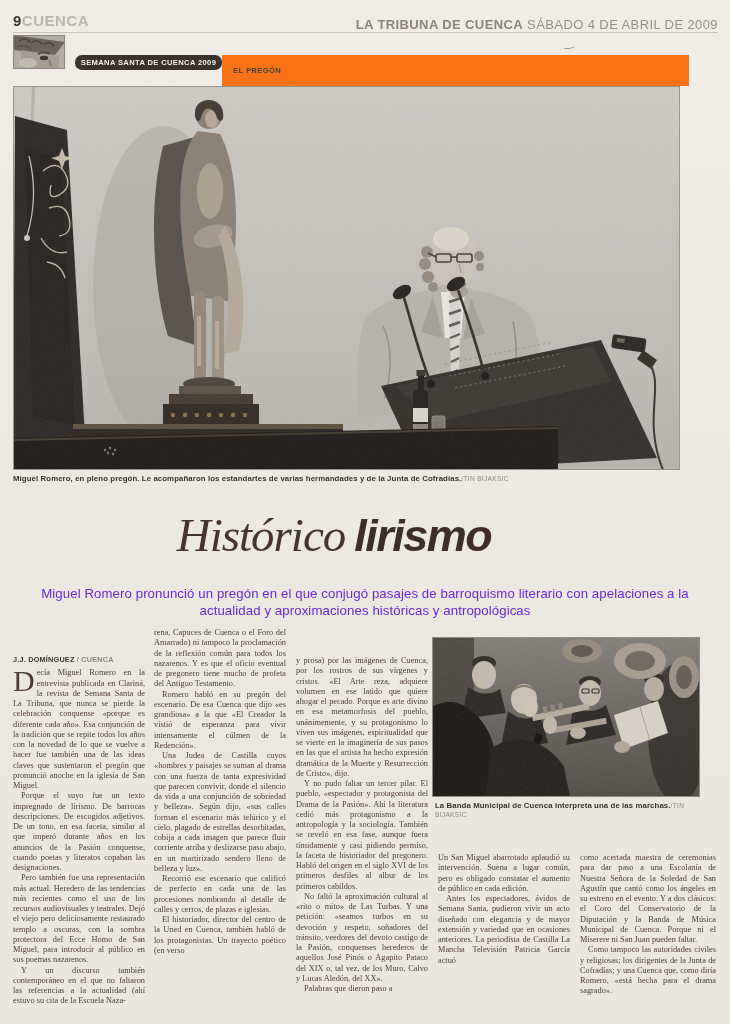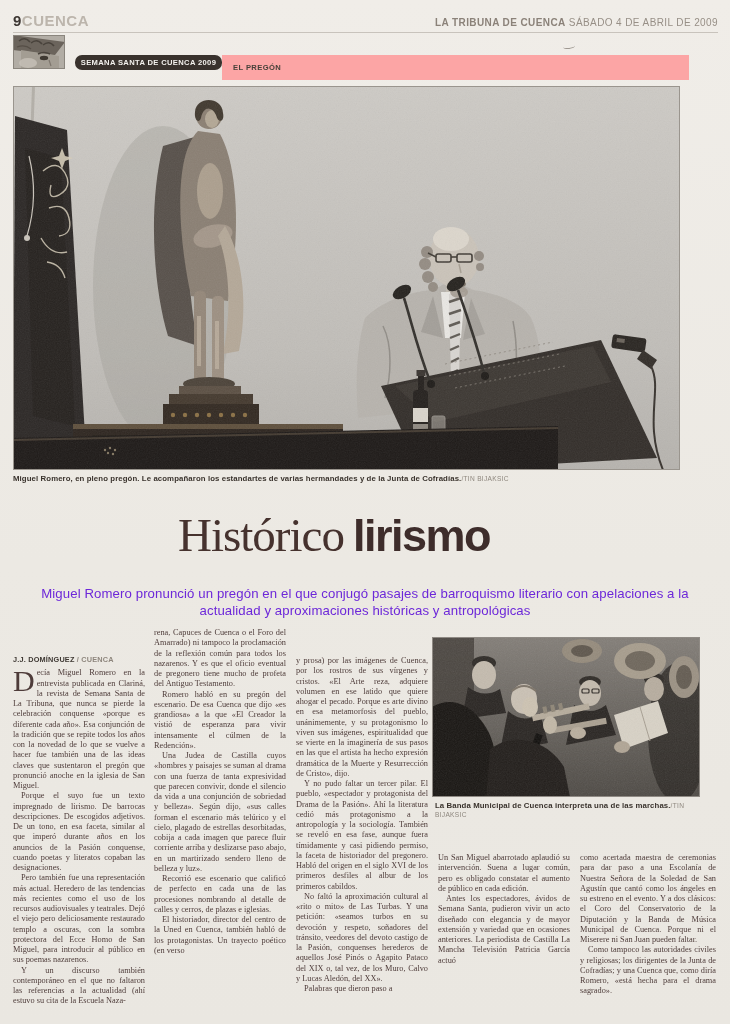--- a/index.html
+++ b/index.html
@@ -8,48 +8,48 @@
     background:linear-gradient(180deg,#f0ede8 0%,#ece9e3 55%,#eae7e1 100%);
     font-family:"Liberation Sans",sans-serif;
     -webkit-font-smoothing:antialiased;
   }
   .abs{position:absolute;}
 
   
   .folio{left:13px;top:12px;font-size:15px;font-weight:bold;letter-spacing:.5px;}
   .folio .num{color:#3b3531;}
   .folio .sec{color:#bcb5ac;font-weight:bold;}
-  .mast-right{right:12px;top:17px;font-size:10px;letter-spacing:.4px;color:#978f86;text-align:left;}
+  .mast-right{right:12px;top:17px;font-size:13px;letter-spacing:.4px;color:#978f86;text-align:left;}
   .mast-right b{color:#8b8279;}
   .head-rule{left:13px;top:32px;width:705px;height:1px;background:#c8c3bc;}
   .thumb{left:13px;top:35px;width:52px;height:34px;}
   .kicker-bar{
     left:75px;top:55px;width:147px;height:15px;background:#39322d;
     color:#f3f1ed;font-size:7.6px;font-weight:bold;letter-spacing:.35px;
     display:flex;align-items:center;justify-content:center;border-radius:7px;
   }
   .kicker-strip{
-    left:222px;top:55px;width:467px;height:25px;background:#fca5a5;
+    left:222px;top:55px;width:467px;height:31px;background:#f97316;
     color:#474139;font-size:7.6px;font-weight:bold;letter-spacing:.4px;
     display:flex;align-items:center;padding-left:11px;box-sizing:border-box;
   }
   .artifact{left:563px;top:44px;width:12px;height:4px;border-bottom:1.5px solid #8b847c;border-radius:50%;transform:rotate(-6deg);opacity:.8;}
 
   
   .photo-main{left:13px;top:86px;width:667px;height:384px;}
   .photo-band{left:432px;top:637px;width:268px;height:160px;}
   svg{display:block;}
 
   .caption{font-size:7.8px;font-weight:bold;color:#3a332d;letter-spacing:.1px;}
   .caption .credit{font-weight:normal;font-size:6.6px;color:#8e877e;letter-spacing:.3px;}
   .cap-main{left:13px;top:474px;width:690px;}
   .cap-band{left:435px;top:801px;width:268px;}
 
   
-  .headline{left:0;top:508px;width:668px;text-align:center;color:#46322e;}
+  .headline{left:0;top:508px;width:668px;text-align:center;color:#46322e;font-style:italic;}
   .hl-serif{font-family:"Liberation Serif",serif;font-weight:400;font-size:47px;letter-spacing:-1px;}
   .hl-bold{font-family:"Liberation Sans",sans-serif;font-weight:bold;font-size:45px;letter-spacing:-1.5px;margin-left:9px;color:#3e2d2b;}
   .deck{
     left:37px;top:586px;width:656px;text-align:center;
     font-size:13.2px;line-height:16.8px;color:#6d28d9;letter-spacing:.1px;
   }
 
   
   .col{
     font-family:"Liberation Serif",serif;color:#4e3c3a;

